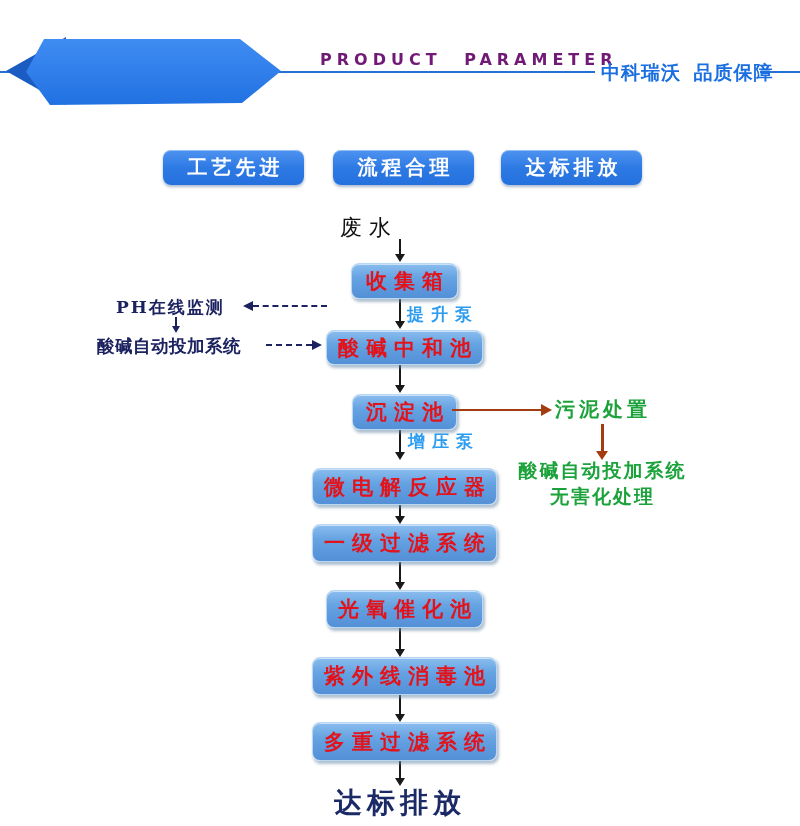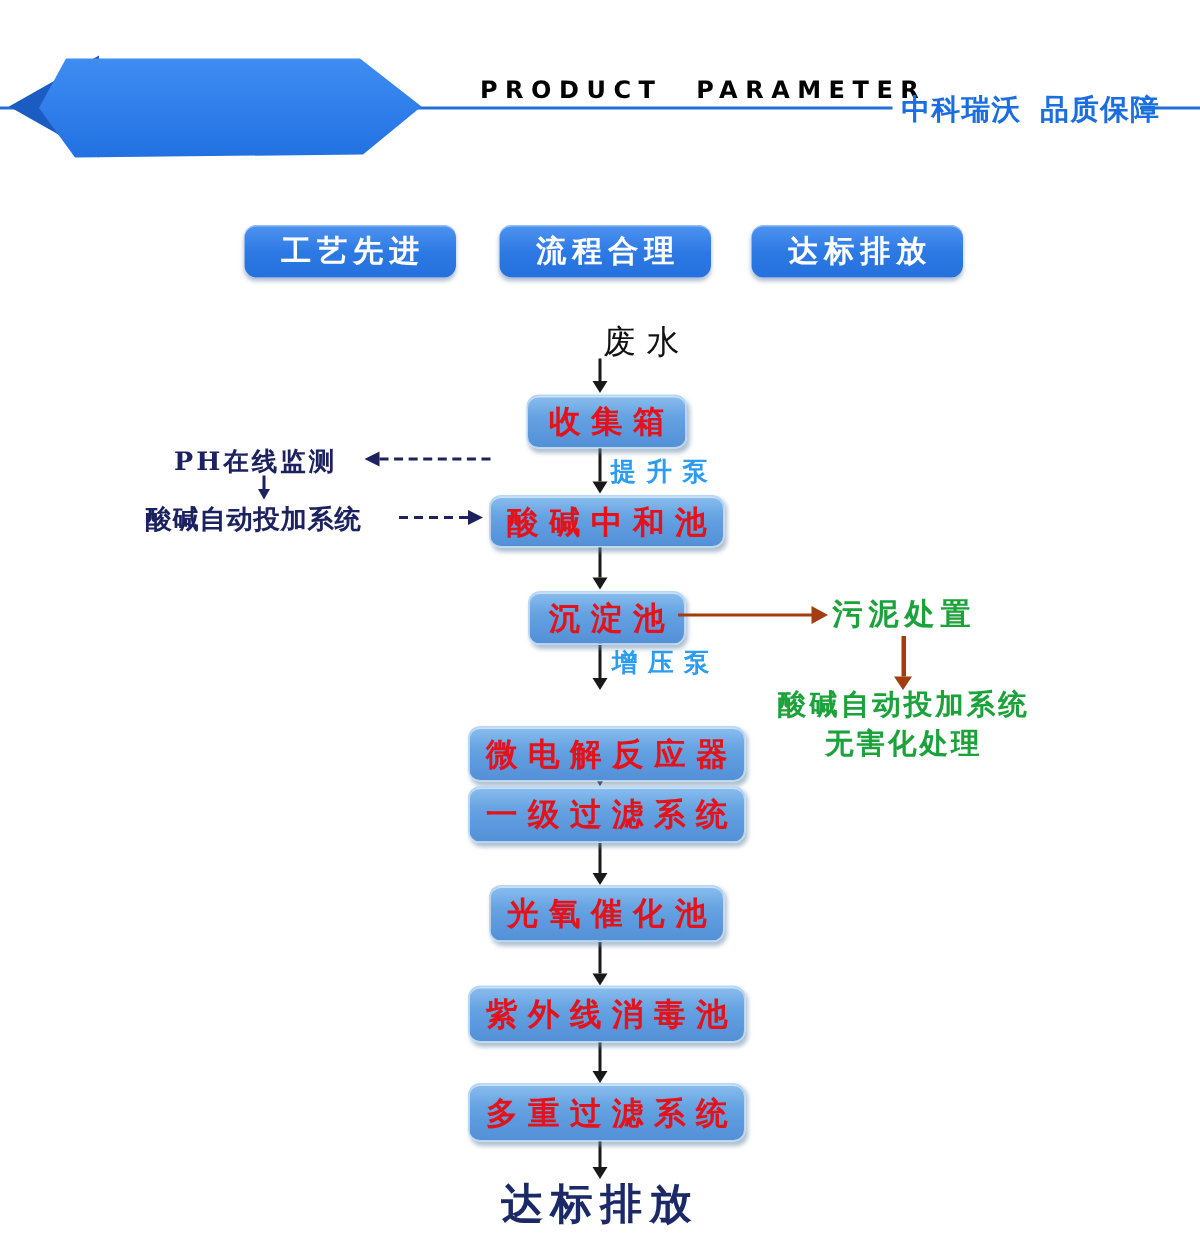--- a/index.html
+++ b/index.html
@@ -10,21 +10,21 @@
   
   .hline { position:absolute; height:2px; background:#2570d5; }
   .banner { position:absolute; left:0; top:33px; width:290px; height:78px; }
   .banner-text {
     position:absolute; left:62px; top:56px; width:200px; text-align:center;
     color:#ffffff; font-weight:700; font-size:26px; letter-spacing:3px;
     font-family:"Liberation Sans", sans-serif; white-space:nowrap;
   }
   .banner-text .star { font-size:21px; margin-right:10px; position:relative; top:-2px; }
   .product-param {
-    position:absolute; left:320px; top:50px; color:#000000; font-weight:700;
+    position:absolute; left:320px; top:50px; color:#701a75; font-weight:700;
     font-size:16px; letter-spacing:5px; word-spacing:12px; white-space:pre;
     font-family:"DejaVu Sans", sans-serif;
   }
   .brand {
     position:absolute; left:601px; top:60px; color:#1a6ee0; font-weight:700;
     font-size:19px; letter-spacing:1px; white-space:pre;
   }
   
   .badge {
     position:absolute; top:150px; width:137px; height:35px; border-radius:8px;
@@ -90,36 +90,36 @@
     </svg>
   </div>
 
   <div class="product-param">PRODUCT PARAMETER</div>
   <div class="brand">中科瑞沃  品质保障</div>
 
   <div class="badge" style="left:163px;">工艺先进</div>
   <div class="badge" style="left:333px;">流程合理</div>
   <div class="badge" style="left:501px;">达标排放</div>
 
-  <div class="lbl serif source" style="left:340px; top:213px; width:120px; text-align:right;">废水</div>
+  <div class="lbl serif source" style="left:340px; top:213px; width:120px; text-align:left;">废水</div>
 
   <div class="va" style="left:399px; top:239px; height:15px;"></div>
   <div class="va" style="left:399px; top:297px; height:24px;"></div>
   <div class="va" style="left:399px; top:363px; height:22px;"></div>
   <div class="va" style="left:399px; top:429px; height:23px;"></div>
   <div class="va" style="left:399px; top:495px; height:21px;"></div>
   <div class="va" style="left:399px; top:561px; height:21px;"></div>
   <div class="va" style="left:399px; top:627px; height:22px;"></div>
   <div class="va" style="left:399px; top:694px; height:20px;"></div>
   <div class="va" style="left:399px; top:760px; height:18px;"></div>
 
   <div class="fbox" style="left:351px; top:263px; width:98px;  height:34px;">收集箱</div>
   <div class="fbox" style="left:326px; top:330px; width:148px; height:33px;">酸碱中和池</div>
   <div class="fbox" style="left:352px; top:394px; width:96px;  height:34px;">沉淀池</div>
-  <div class="fbox" style="left:312px; top:484px; width:176px; height:35px;">微电解反应器</div>
+  <div class="fbox" style="left:312px; top:468px; width:176px; height:35px;">微电解反应器</div>
   <div class="fbox" style="left:326px; top:590px; width:148px; height:36px;">光氧催化池</div>
   <div class="fbox" style="left:312px; top:524px; width:176px; height:36px;">一级过滤系统</div>
   <div class="fbox" style="left:312px; top:657px; width:176px; height:36px;">紫外线消毒池</div>
   <div class="fbox" style="left:312px; top:722px; width:176px; height:37px;">多重过滤系统</div>
 
   <div class="lbl serif pump" style="left:407px; top:303px;">提升泵</div>
   <div class="lbl serif pump" style="left:408px; top:430px;">增压泵</div>
 
   <div class="lbl serif navy" style="left:116px; top:296px; font-size:17px; letter-spacing:2px;">PH在线监测</div>
   <div class="tri t-left" style="left:243px; top:301px;"></div>

